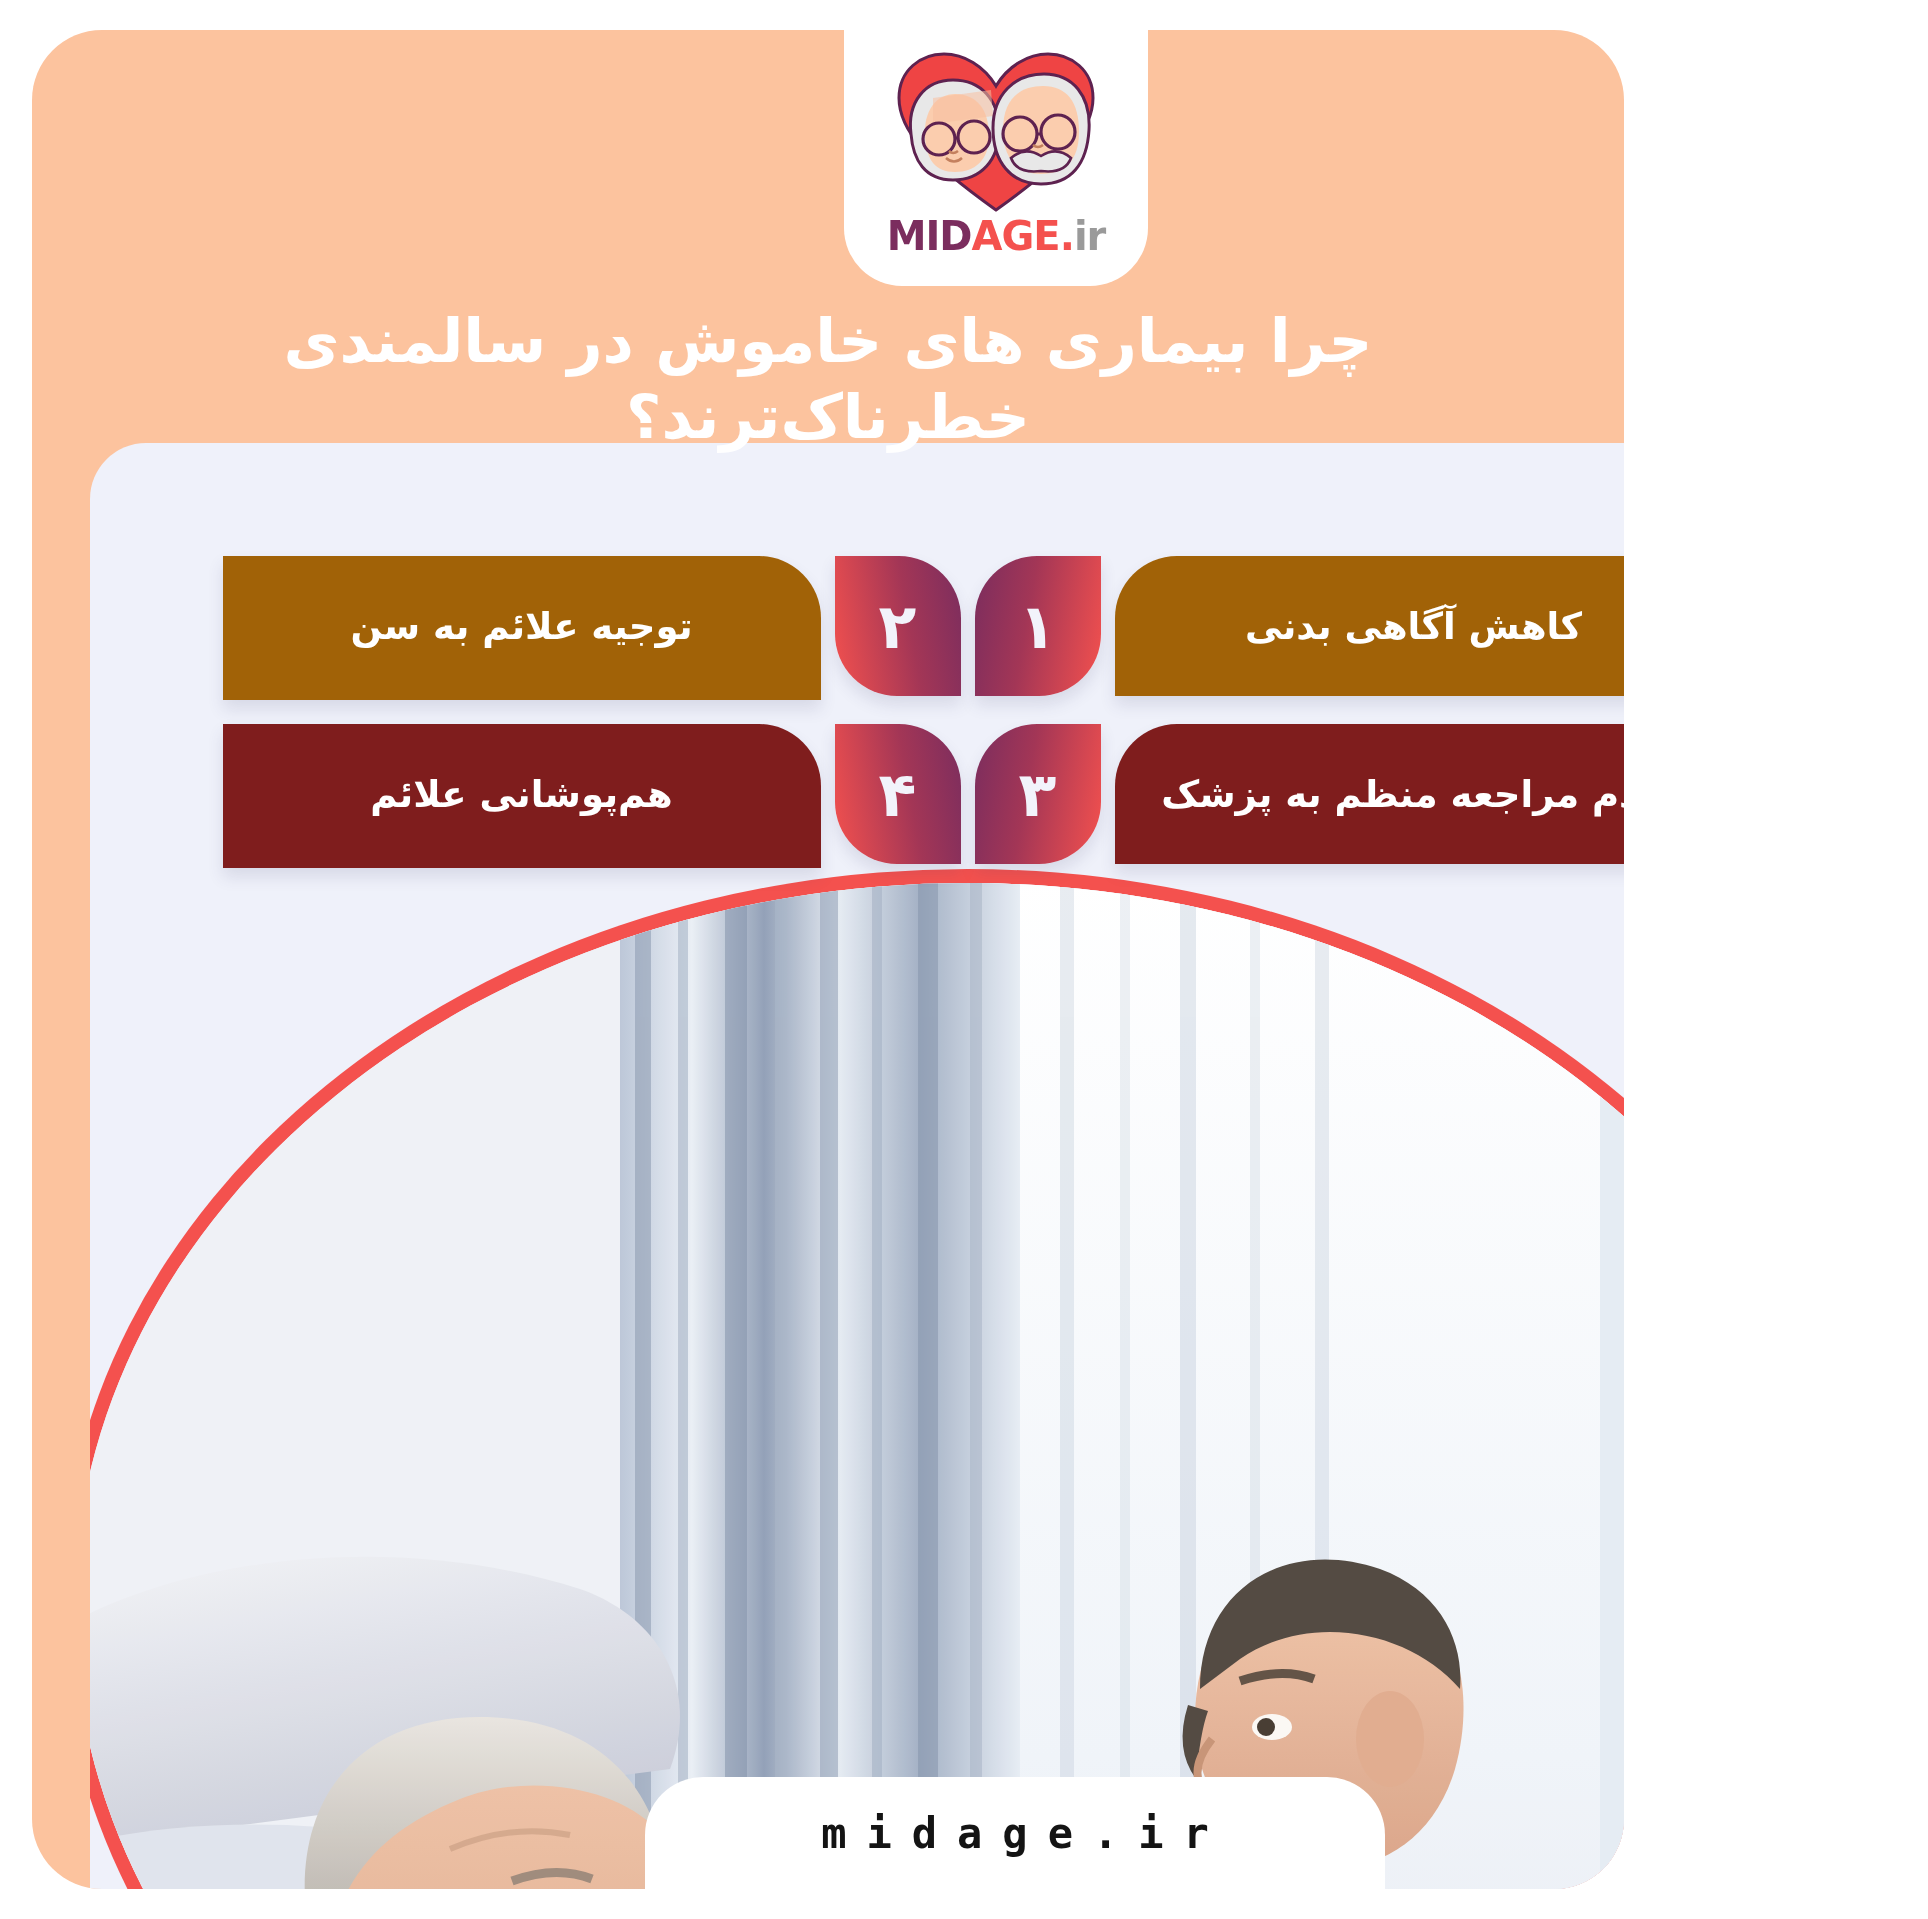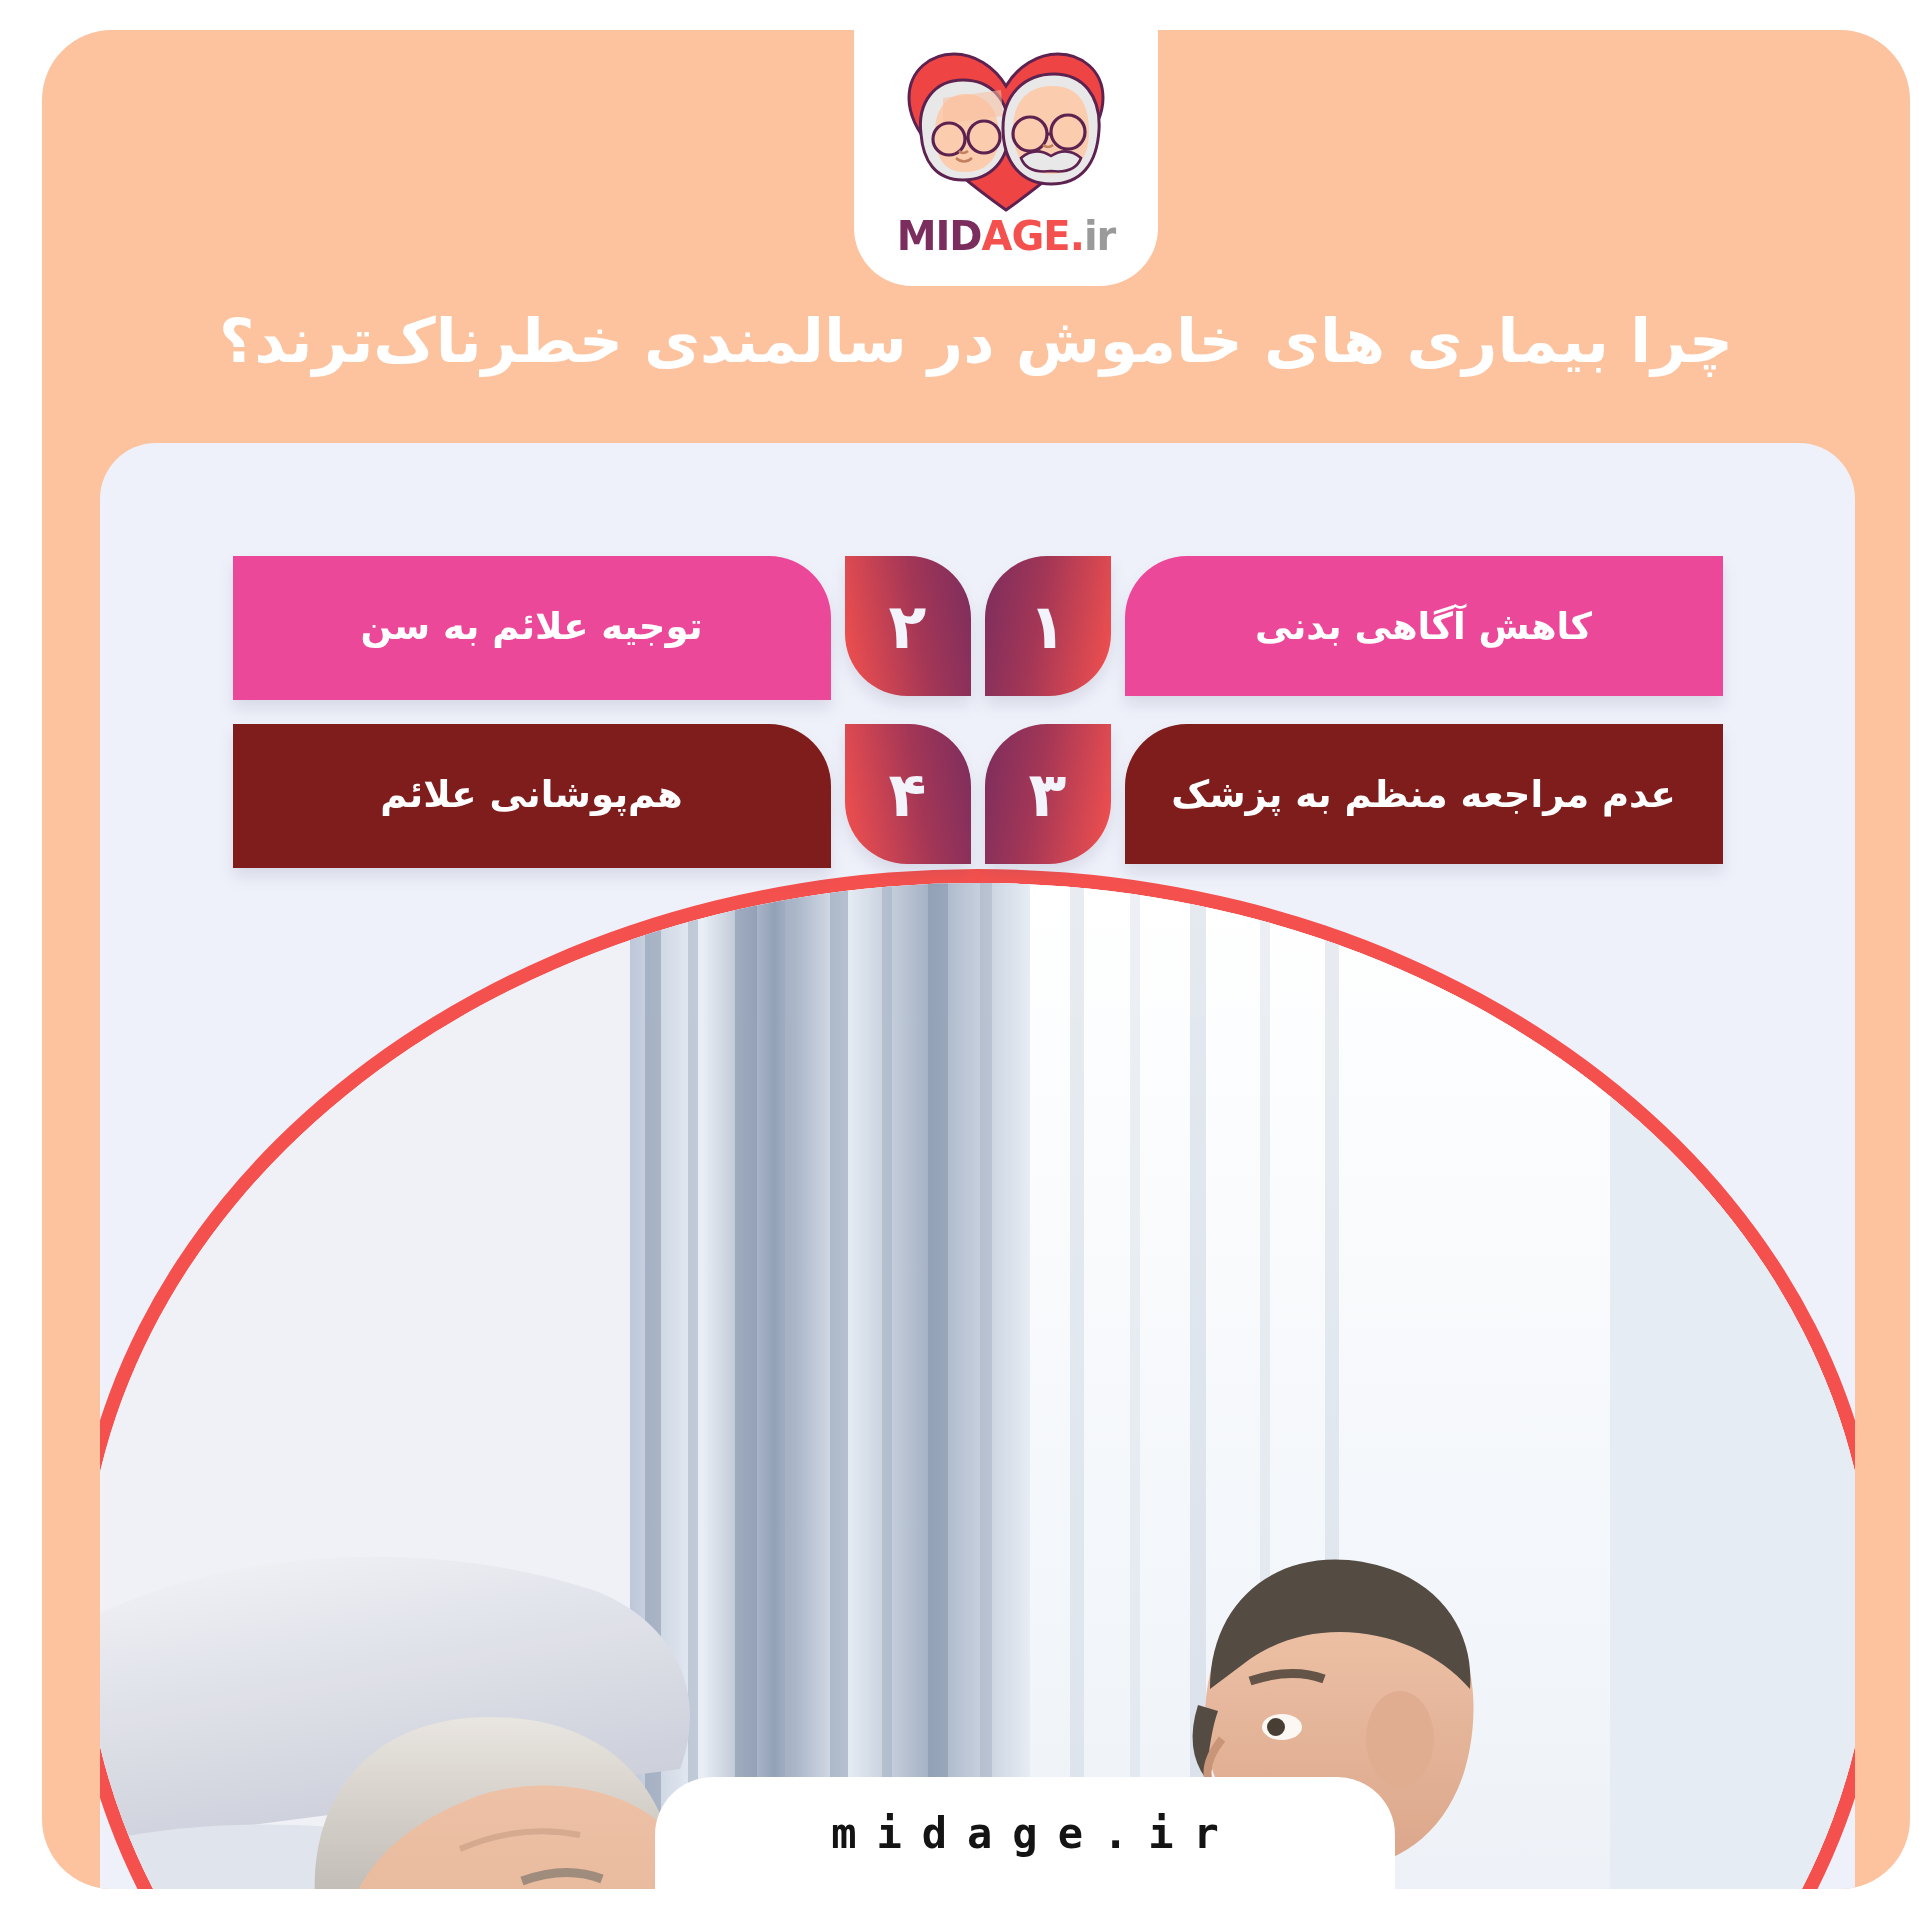--- a/index.html
+++ b/index.html
@@ -8,22 +8,22 @@
     width:1928px;height:1919px;
     background:#ffffff;
     font-family:"DejaVu Sans","Liberation Sans",sans-serif;
     overflow:hidden;
     position:relative;
   }
 
   
   #frame{
     position:absolute;
-    left:42px; top:30px;
-    width:1868px; height:1859px;
+    left:32px; top:30px;
+    width:1592px; height:1859px;
     background:#FCC39E;
     border-radius:70px;
     overflow:hidden;
   }
 
   
   #logo-notch{
     position:absolute;
     left:812px; top:0px;
     width:304px; height:256px;
@@ -126,21 +126,21 @@
     display:flex;align-items:center;justify-content:center;
     color:#F2F3FB;
     font-size:62px;font-weight:bold;
     box-shadow:0 9px 16px rgba(60,60,110,0.13);
   }
   .num-a{ border-top-left-radius:62px; border-bottom-right-radius:62px;
           background:linear-gradient(100deg,#7B2D5E 0%, #A33656 42%, #F4514E 100%); }
   .num-b{ border-top-right-radius:62px; border-bottom-left-radius:62px;
           background:linear-gradient(260deg,#7B2D5E 0%, #A33656 42%, #F4514E 100%); }
 
-  .purple{ background:#ec4899; }
+  .purple{ background:#a16207; }
   .red{ background:#7f1d1d; }
 
   
   #photo-wrap{
     position:absolute;
     left:0; bottom:0;
     width:1755px; height:1020px;
     overflow:hidden;
   }
   #arc-clip{

